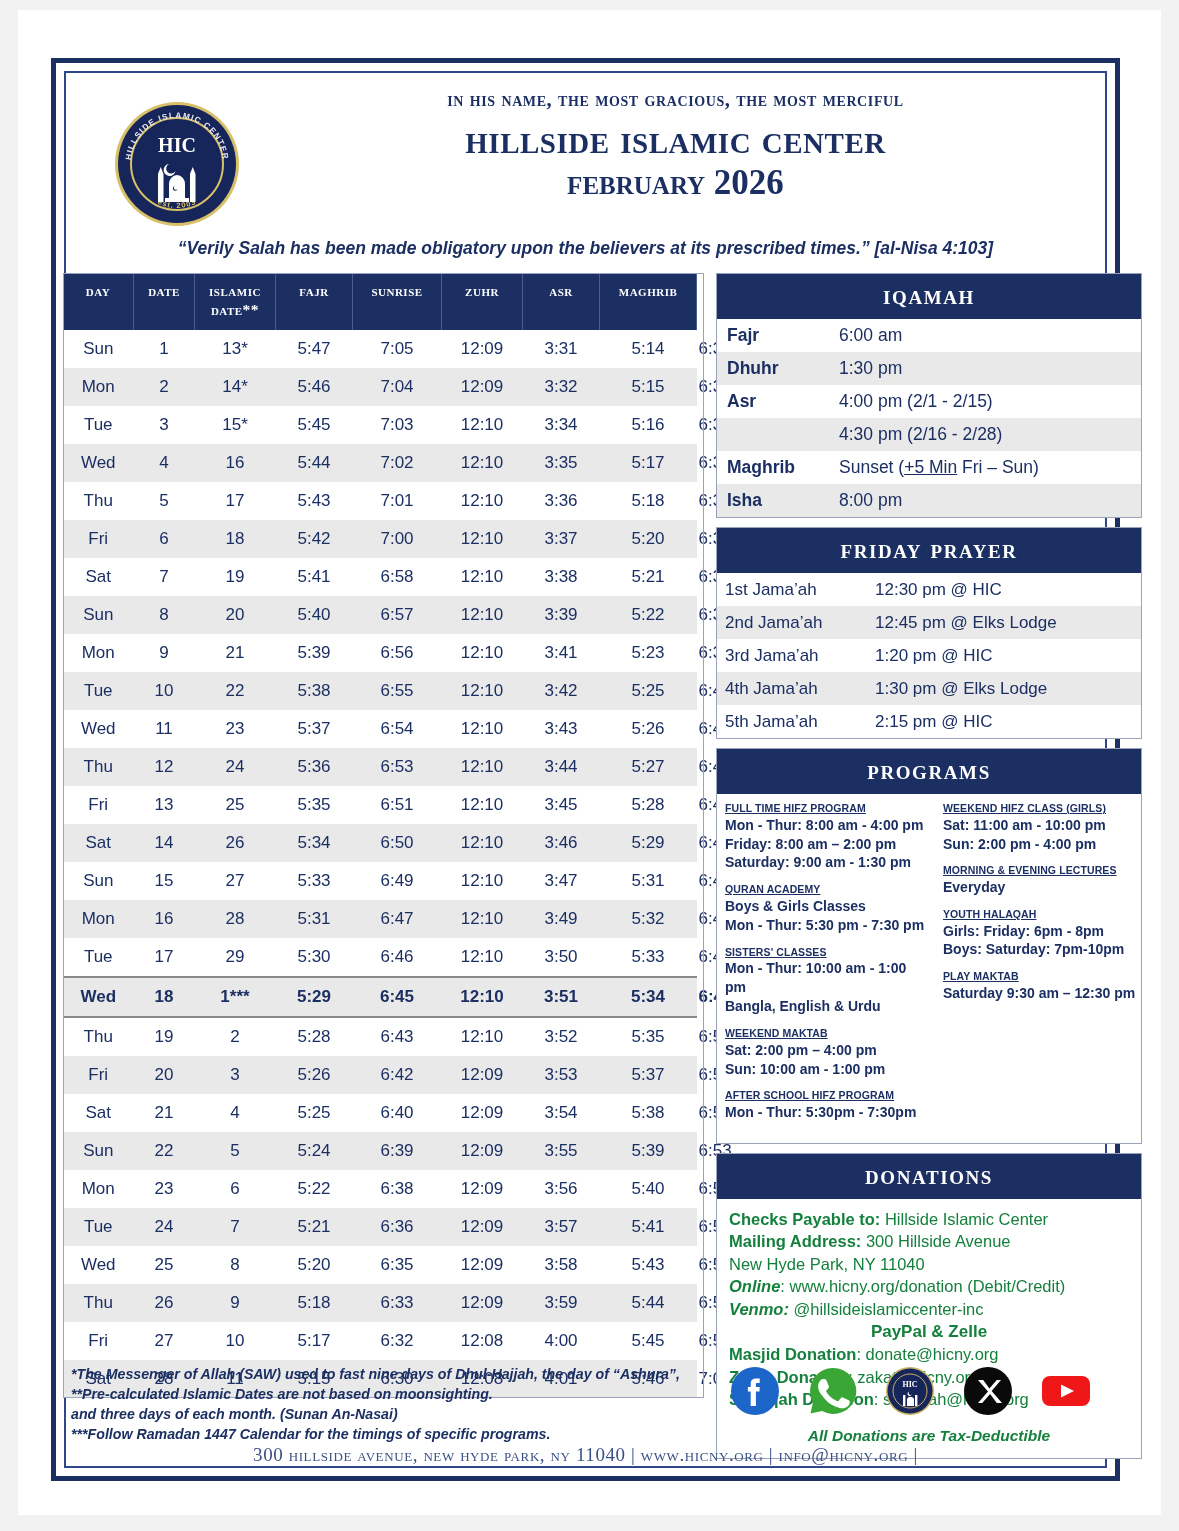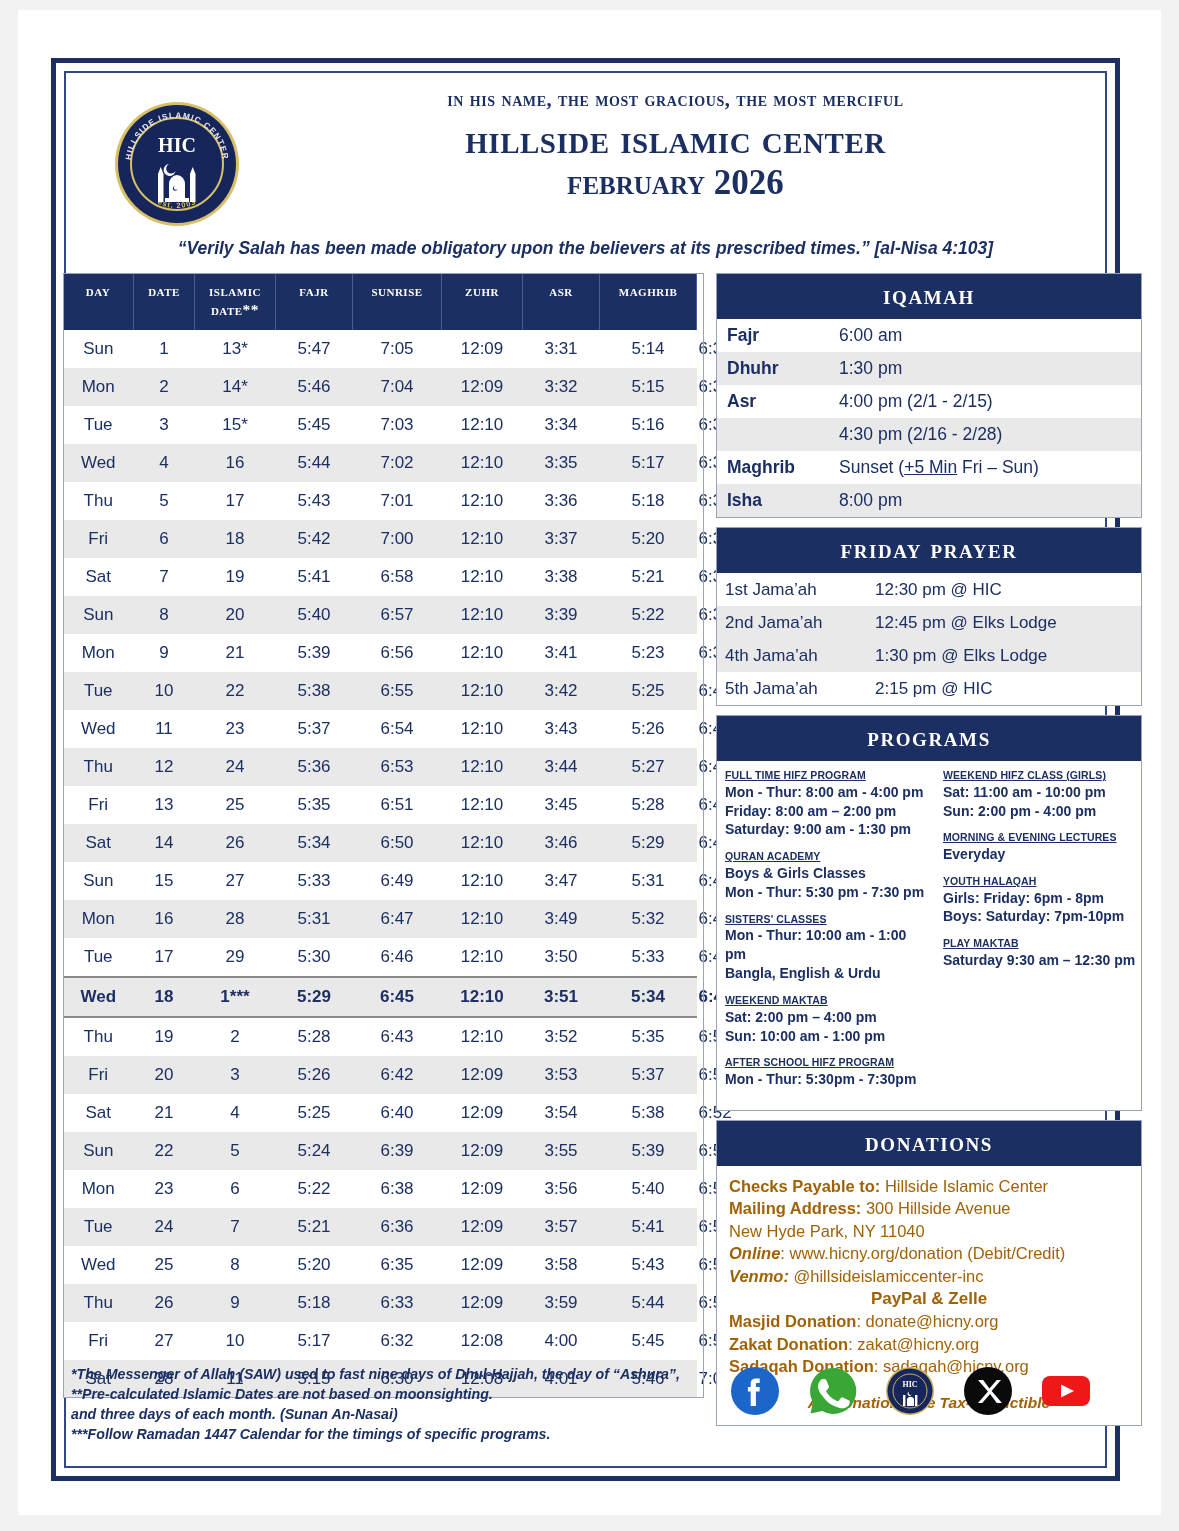--- a/index.html
+++ b/index.html
@@ -256,21 +256,21 @@
     font-size: 14px;
     font-weight: bold;
     color: #1c2f63;
     line-height: 1.35;
   }
 
   
   .don-body {
     padding: 9px 12px 12px 12px;
     font-size: 16.5px;
-    color: #a16207;
+    color: #15803d;
     line-height: 1.36;
   }
   .don-line b { font-weight: bold; }
   .don-line i { font-style: italic; font-weight: bold; }
   .don-center {
     text-align: center;
     font-weight: bold;
     font-size: 17px;
   }
   .don-foot {
@@ -734,20 +734,24 @@
         <div class="panel">
           <div class="panel-title">Friday Prayer</div>
           <div id="friday-rows">
               <div class="fp-row">
                 <div class="fp-key">1st Jama’ah</div>
                 <div class="fp-val">12:30 pm @ HIC</div>
               </div>
               <div class="fp-row alt">
                 <div class="fp-key">2nd Jama’ah</div>
                 <div class="fp-val">12:45 pm @ Elks Lodge</div>
+              </div>
+              <div class="fp-row">
+                <div class="fp-key">3rd Jama’ah</div>
+                <div class="fp-val">1:20 pm @ HIC</div>
               </div>
               <div class="fp-row alt">
                 <div class="fp-key">4th Jama’ah</div>
                 <div class="fp-val">1:30 pm @ Elks Lodge</div>
               </div>
               <div class="fp-row">
                 <div class="fp-key">5th Jama’ah</div>
                 <div class="fp-val">2:15 pm @ HIC</div>
               </div>
             </div>
@@ -864,15 +868,16 @@
         </svg>
       </div>
       <div class="soc">
         <svg viewBox="0 0 52 52" width="52" height="52">
           <rect x="2" y="11" width="48" height="30" rx="8" fill="#ef1717"></rect>
           <path d="M21 19.5 L34 26 L21 32.5 Z" fill="#ffffff"></path>
         </svg>
       </div>
     </div>
 
+    <div class="addressbar">300 Hillside Avenue, New Hyde Park, NY 11040 | www.hicny.org   |   info@hicny.org |</div>
 
   </div>
 </div>
 
 </body></html>

